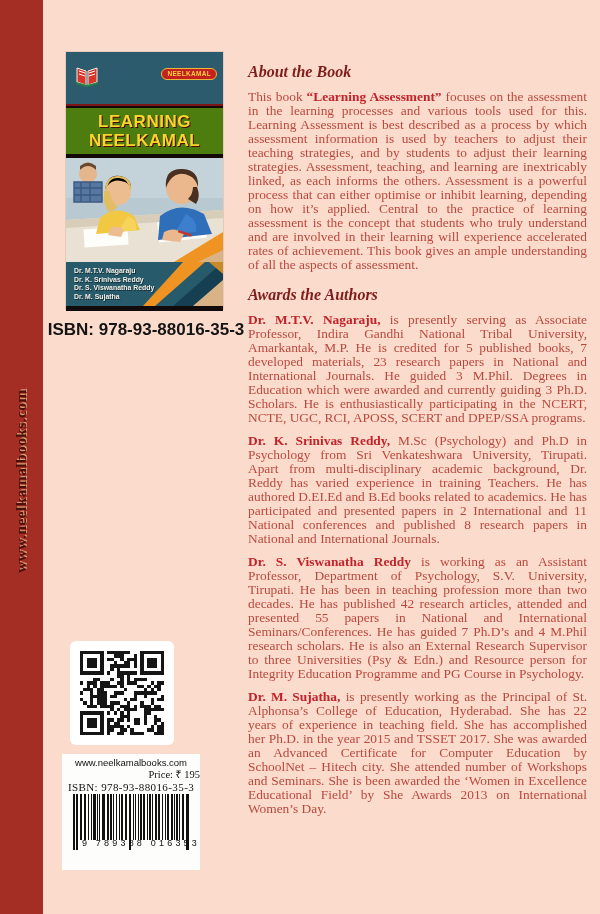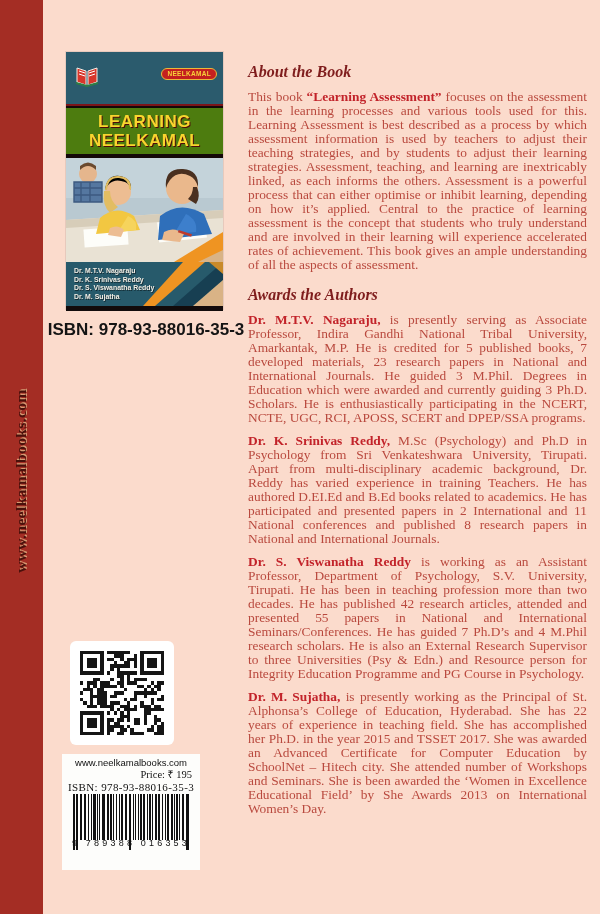--- a/index.html
+++ b/index.html
@@ -39,25 +39,25 @@
 
   
   .qr-box{position:absolute;left:70px;top:641px;width:104px;height:104px;background:#fff;
       border-radius:6px;display:flex;align-items:center;justify-content:center;}
   .qr-box svg{width:84px;height:84px;}
 
   
   .bar-box{position:absolute;left:62px;top:754px;width:138px;height:116px;background:#fdfdfb;
       text-align:center;}
   .bar-site{font-family:"Liberation Sans",sans-serif;font-size:9.5px;color:#111;padding-top:3px;}
-  .bar-price{font-size:10.5px;color:#111;text-align:right;padding-right:8px;margin-top:-1px;}
+  .bar-price{font-size:10.5px;color:#111;text-align:right;margin-top:-1px;}
   .bar-isbn{font-size:11px;color:#111;letter-spacing:.4px;}
   .bar-box svg{display:block;margin:1px auto 0;}
   .bar-digits{font-family:"Liberation Sans",sans-serif;font-size:9px;color:#111;
-      letter-spacing:3.2px;margin-top:-12px;}
+      letter-spacing:3.2px;margin-top:-12px;text-align:right;}
 
   
   .col{position:absolute;left:248px;top:40px;width:339px;}
   h2{margin:18px 0 5px 0;font-family:"Liberation Serif",serif;font-style:italic;font-weight:700;
      font-size:16px;line-height:27px;color:#7f1d1d;}
   h2.authors{margin-top:3px;}
   .col p{margin:0 0 9px 0;text-align:justify;font-size:13.4px;line-height:14px;color:#b9493e;}
   .col p b{color:#c2232a;}
   .lead-bold{font-weight:700;color:#c2232a;}
 </style>

